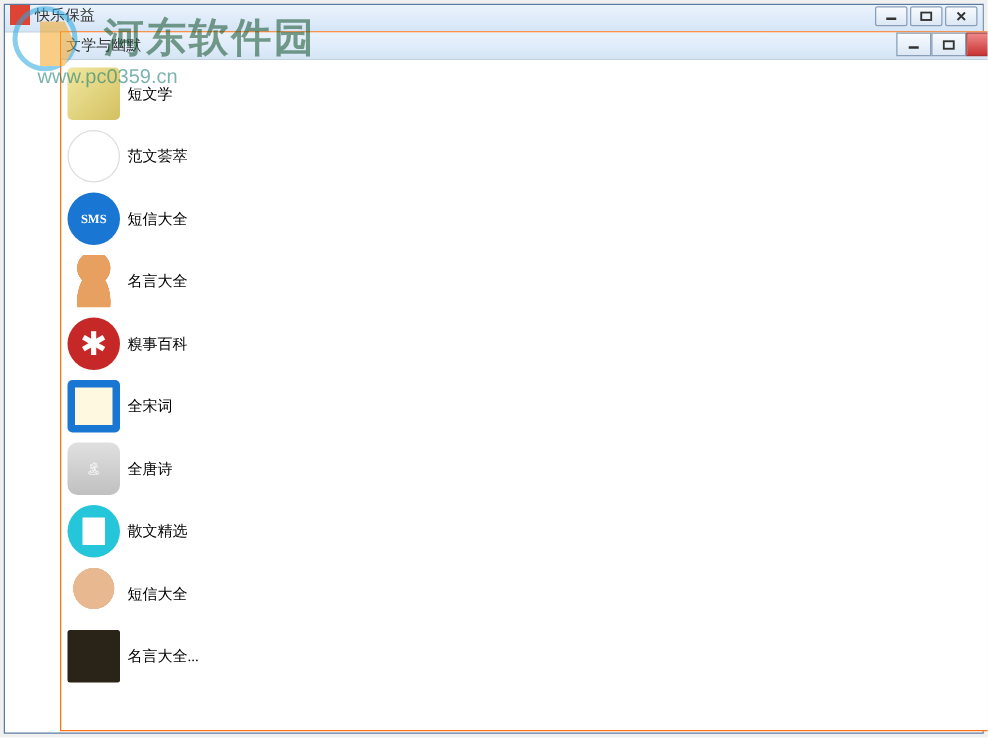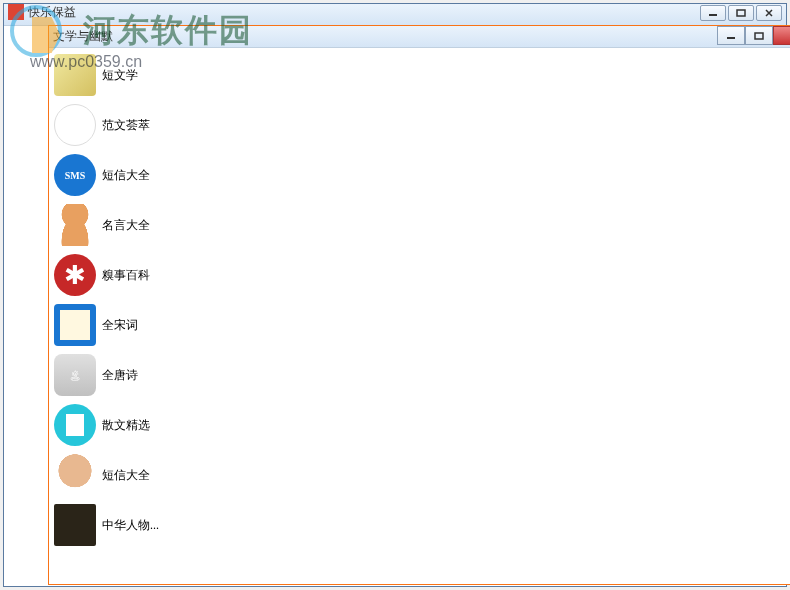--- a/index.html
+++ b/index.html
@@ -184,21 +184,21 @@
     }
     .wm-text {
       font-size: 32px;
       font-weight: bold;
       color: #14532d;
       margin-left: 21px;
       letter-spacing: 2px;
     }
     .wm-url {
       font-size: 16px;
-      color: #0f172a;
+      color: #0f766e;
       margin-left: 20px;
       margin-top: -4px;
       font-family: Arial;
     }
     
     .palette-dots {
       position: absolute;
       width: 100%;
       height: 100%;
     }
@@ -294,21 +294,21 @@
     <div class="list-item">
       <div class="list-icon ico-doc"></div>
       <span class="list-label">散文精选</span>
     </div>
     <div class="list-item">
       <div class="list-icon ico-face"></div>
       <span class="list-label">短信大全</span>
     </div>
     <div class="list-item">
       <div class="list-icon ico-painting"></div>
-      <span class="list-label">中华人物...</span>
+      <span class="list-label">名言大全...</span>
     </div>
   </div>
 </div>
 
 <div class="watermark">
   <div class="wm-logo">
     <div class="wm-circle"></div>
     <span class="wm-text">河东软件园</span>
   </div>
   <div class="wm-url">www.pc0359.cn</div>

